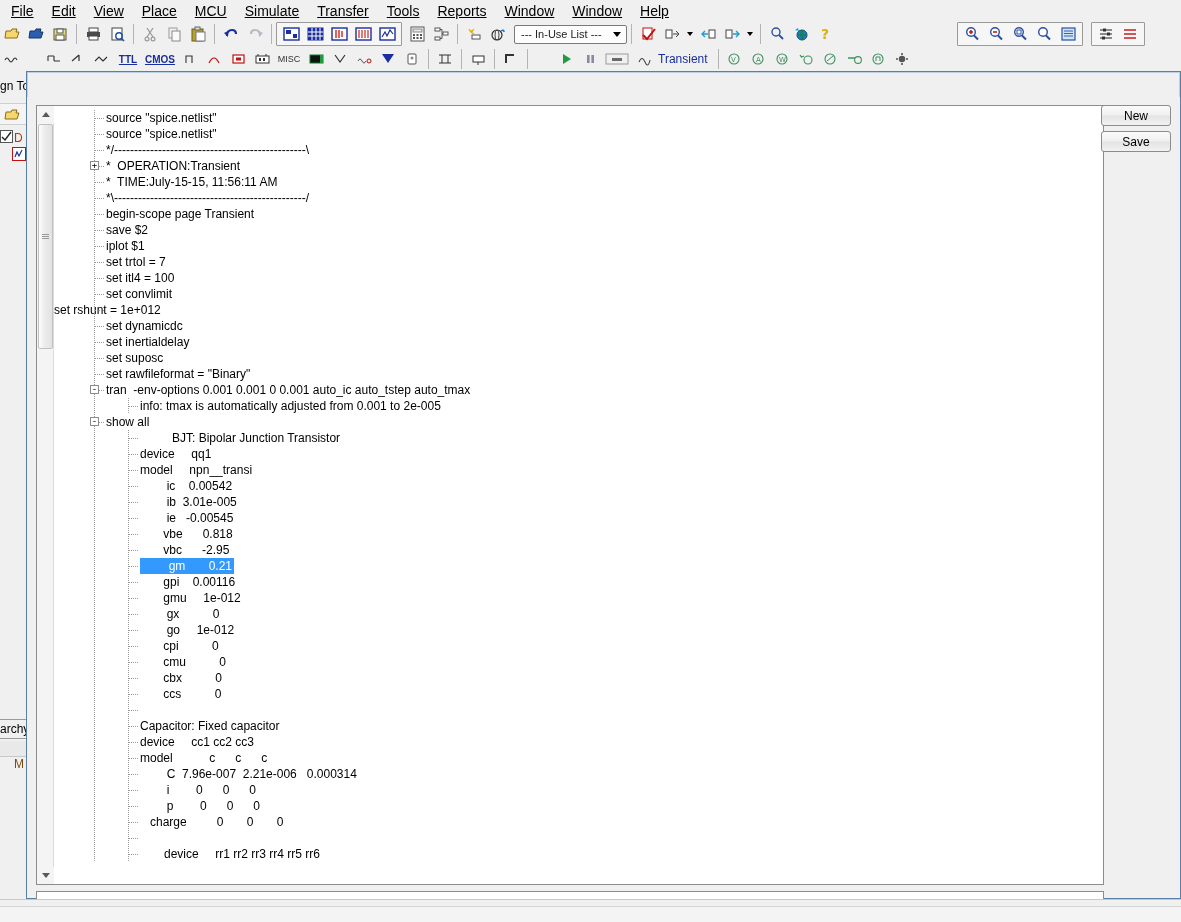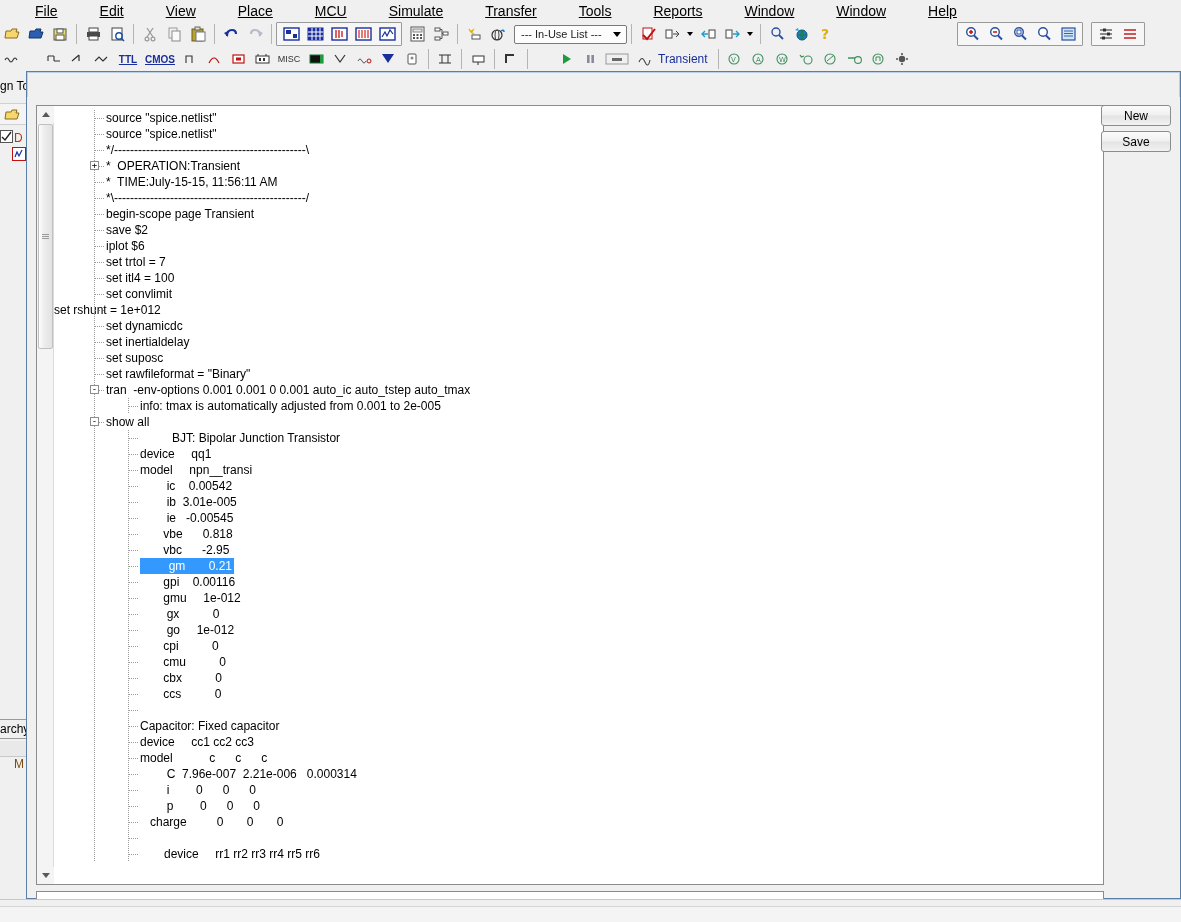--- a/index.html
+++ b/index.html
@@ -17,21 +17,21 @@
   
   .menubar {
     position: absolute; left: 0; top: 0; width: 1181px; height: 21px;
     background: #f0f0f0;
     display: flex; align-items: center; padding-left: 2px;
   }
   .menu-item {
     font-size: 14px; color: #000; padding: 1px 9px 1px 9px; line-height: 18px;
     white-space: nowrap;
   }
-  .menu-item span.u { text-decoration: underline; margin-left: 24px; }
+  .menu-item span.u { text-decoration: underline; }
 
   
   .toolbar1 {
     position: absolute; left: 0; top: 21px; width: 1181px; height: 26px;
     background: #f0f0f0; display: flex; align-items: center;
   }
   .tb-sep { width: 1px; height: 20px; background: #b4b4b4; margin: 0 4px; }
   .tb-btn {
     width: 22px; height: 22px; display: flex; align-items: center; justify-content: center;
     margin: 0 1px; position: relative;
@@ -757,21 +757,21 @@
         </div>
         <div class="tree-view" id="tree-view">
             <div class="node"><span class="guide" style="left: 40px;"></span><span class="elbow" style="left: 41px;"></span><span class="lbl" style="margin-left: 52px;">source "spice.netlist"</span></div>
             <div class="node"><span class="guide" style="left: 40px;"></span><span class="elbow" style="left: 41px;"></span><span class="lbl" style="margin-left: 52px;">source "spice.netlist"</span></div>
             <div class="node"><span class="guide" style="left: 40px;"></span><span class="elbow" style="left: 41px;"></span><span class="lbl" style="margin-left: 52px;">*/------------------------------------------------\</span></div>
             <div class="node"><span class="guide" style="left: 40px;"></span><span class="elbow" style="left: 41px;"></span><span class="expander" style="left: 36px;">+</span><span class="lbl" style="margin-left: 52px;">*  OPERATION:Transient</span></div>
             <div class="node"><span class="guide" style="left: 40px;"></span><span class="elbow" style="left: 41px;"></span><span class="lbl" style="margin-left: 52px;">*  TIME:July-15-15, 11:56:11 AM</span></div>
             <div class="node"><span class="guide" style="left: 40px;"></span><span class="elbow" style="left: 41px;"></span><span class="lbl" style="margin-left: 52px;">*\------------------------------------------------/</span></div>
             <div class="node"><span class="guide" style="left: 40px;"></span><span class="elbow" style="left: 41px;"></span><span class="lbl" style="margin-left: 52px;">begin-scope page Transient</span></div>
             <div class="node"><span class="guide" style="left: 40px;"></span><span class="elbow" style="left: 41px;"></span><span class="lbl" style="margin-left: 52px;">save $2</span></div>
-            <div class="node"><span class="guide" style="left: 40px;"></span><span class="elbow" style="left: 41px;"></span><span class="lbl" style="margin-left: 52px;">iplot $6</span></div>
+            <div class="node"><span class="guide" style="left: 40px;"></span><span class="elbow" style="left: 41px;"></span><span class="lbl" style="margin-left: 52px;">iplot $1</span></div>
             <div class="node"><span class="guide" style="left: 40px;"></span><span class="elbow" style="left: 41px;"></span><span class="lbl" style="margin-left: 52px;">set trtol = 7</span></div>
             <div class="node"><span class="guide" style="left: 40px;"></span><span class="elbow" style="left: 41px;"></span><span class="lbl" style="margin-left: 52px;">set itl4 = 100</span></div>
             <div class="node"><span class="guide" style="left: 40px;"></span><span class="elbow" style="left: 41px;"></span><span class="lbl" style="margin-left: 52px;">set convlimit</span></div>
             <div class="node"><span class="guide" style="left: 40px;"></span><span class="elbow" style="left: 41px;"></span><span class="lbl" style="">set rshunt = 1e+012</span></div>
             <div class="node"><span class="guide" style="left: 40px;"></span><span class="elbow" style="left: 41px;"></span><span class="lbl" style="margin-left: 52px;">set dynamicdc</span></div>
             <div class="node"><span class="guide" style="left: 40px;"></span><span class="elbow" style="left: 41px;"></span><span class="lbl" style="margin-left: 52px;">set inertialdelay</span></div>
             <div class="node"><span class="guide" style="left: 40px;"></span><span class="elbow" style="left: 41px;"></span><span class="lbl" style="margin-left: 52px;">set suposc</span></div>
             <div class="node"><span class="guide" style="left: 40px;"></span><span class="elbow" style="left: 41px;"></span><span class="lbl" style="margin-left: 52px;">set rawfileformat = "Binary"</span></div>
             <div class="node"><span class="guide" style="left: 40px;"></span><span class="elbow" style="left: 41px;"></span><span class="expander" style="left: 36px;">-</span><span class="lbl" style="margin-left: 52px;">tran  -env-options 0.001 0.001 0 0.001 auto_ic auto_tstep auto_tmax</span></div>
             <div class="node"><span class="guide" style="left: 40px;"></span><span class="guide" style="left: 74px;"></span><span class="elbow" style="left: 75px;"></span><span class="lbl" style="margin-left: 86px;">info: tmax is automatically adjusted from 0.001 to 2e-005</span></div>

